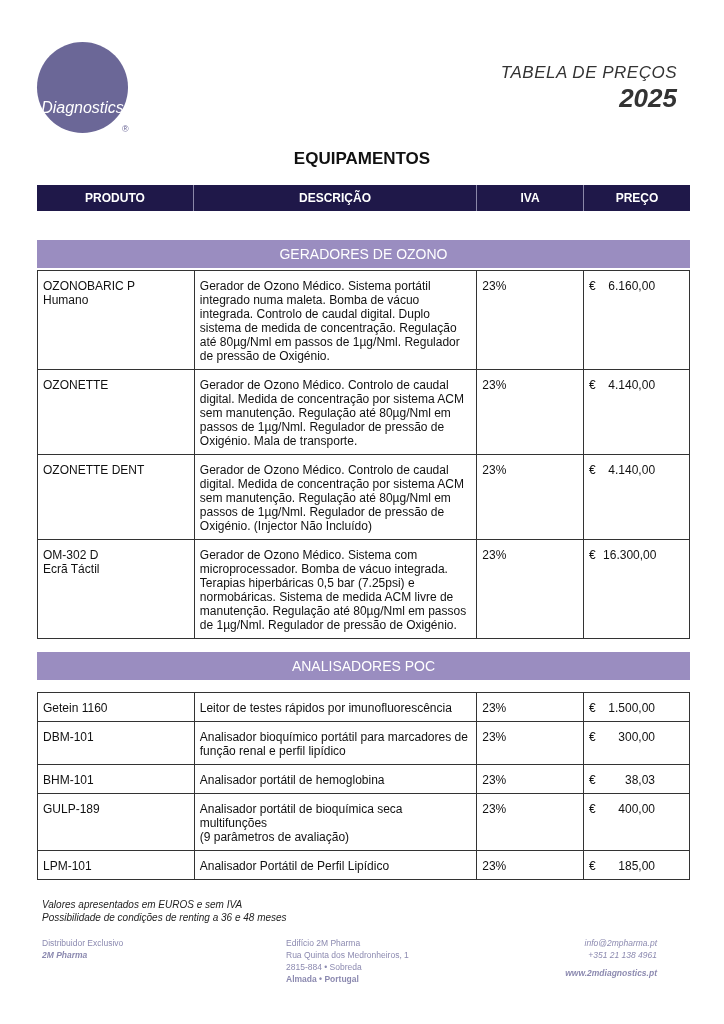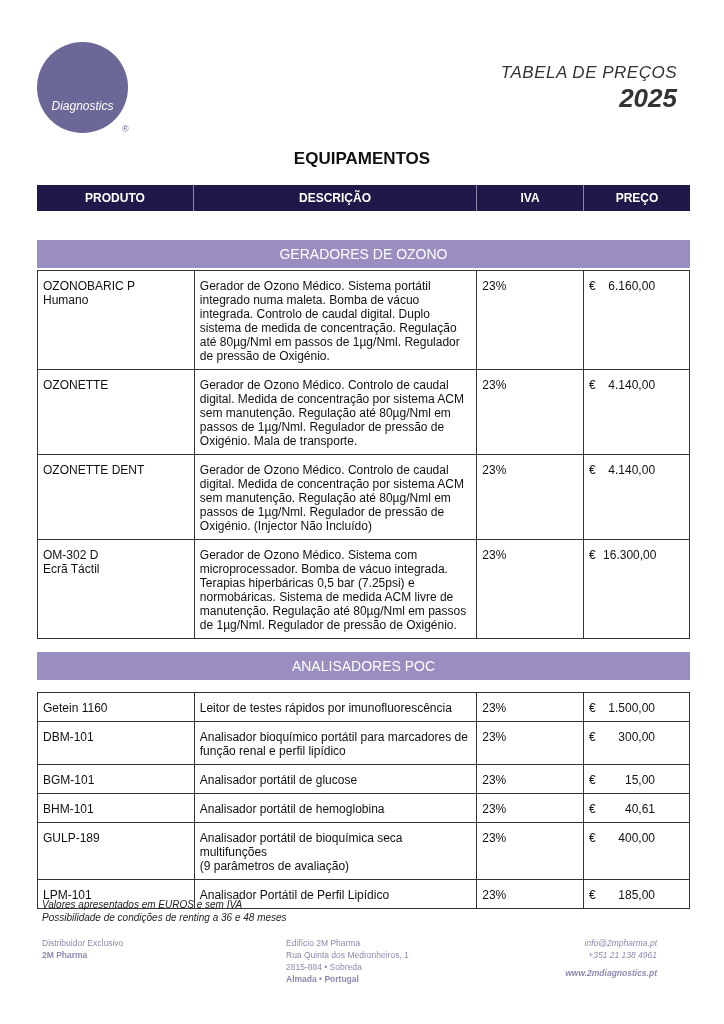--- a/index.html
+++ b/index.html
@@ -2,21 +2,21 @@
 <html><head>
 <meta charset="utf-8">
 <style>
   * { box-sizing: border-box; margin: 0; padding: 0; }
   html, body { width: 724px; height: 1024px; background: #ffffff; overflow: hidden; }
   body { position: relative; font-family: "Liberation Sans", sans-serif; color: #111; }
 
   .logo { position: absolute; left: 37px; top: 42px; width: 96px; height: 96px; }
   .logo-circle { position: absolute; left: 0; top: 0; width: 91px; height: 91px; border-radius: 50%; background: #6b6797; }
   .logo-mark { position: absolute; left: 0; top: 14px; width: 91px; text-align: center; color: #fff; font-family: "DejaVu Serif", serif; font-style: italic; font-size: 34px; letter-spacing: -3px; line-height: 40px; }
-  .logo-sub { position: absolute; left: 0; top: 57px; width: 91px; text-align: center; color: #fff; font-style: italic; font-size: 12px; }
+  .logo-sub { position: absolute; left: 0; top: 57px; width: 91px; text-align: center; color: #fff; font-style: italic; font-size: 16px; }
   .logo-reg { position: absolute; left: 85px; top: 82px; color: #6b6797; font-size: 9px; }
 
   .doc-title { position: absolute; right: 47px; top: 63px; text-align: right; }
   .doc-title .t1 { font-size: 17px; font-style: italic; color: #333; letter-spacing: 0.5px; font-weight: 300; }
   .doc-title .t2 { font-size: 26px; font-weight: bold; font-style: italic; color: #333; line-height: 30px; }
 
   .section-title { position: absolute; left: 0; top: 149px; width: 724px; text-align: center; font-size: 17px; font-weight: bold; }
 
   .header-row { position: absolute; left: 37px; top: 185px; width: 653px; height: 26px; display: flex; }
   .header-row div { background: #1f1849; color: #fff; font-weight: bold; font-size: 12px; display: flex; align-items: center; justify-content: center; border-right: 1px solid #8a87a8; }
@@ -39,21 +39,21 @@
   .price .eur { width: 14px; }
   .price .amt { width: 52px; text-align: right; }
 
   .notes { position: absolute; left: 42px; top: 898px; font-size: 10px; font-style: italic; line-height: 13px; color: #222; }
 
   .footer { position: absolute; top: 937px; font-size: 8.5px; line-height: 12px; color: #8c8ab0; }
   .f-left { left: 42px; }
   .f-mid { left: 286px; }
   .f-right { right: 67px; text-align: right; font-style: italic; }
   .bold { font-weight: bold; }
-  .ital { }
+  .ital { font-style: italic; }
   .gap { height: 6px; }
 </style>
 </head>
 <body>
 
 <div class="logo">
   <div class="logo-circle"></div>
   <div class="logo-sub">Diagnostics</div>
   <div class="logo-reg">®</div>
 </div>
@@ -151,38 +151,27 @@
     <td class="d">Analisador bioquímico portátil para marcadores de função renal e perfil lipídico</td>
     <td class="i">23%</td>
     <td class="pr">
           <div class="price">
             <span class="eur">€</span>
             <span class="amt">300,00</span>
           </div>
         </td>
   </tr>
   <tr style="height:28px;">
-    <td class="p">BGM-101</td>
-    <td class="d">Analisador portátil de glucose</td>
-    <td class="i">23%</td>
-    <td class="pr">
-          <div class="price">
-            <span class="eur">€</span>
-            <span class="amt">15,00</span>
-          </div>
-        </td>
-  </tr>
-  <tr style="height:28px;">
     <td class="p">BHM-101</td>
     <td class="d">Analisador portátil de hemoglobina</td>
     <td class="i">23%</td>
     <td class="pr">
           <div class="price">
             <span class="eur">€</span>
-            <span class="amt">40,61</span>
+            <span class="amt">38,03</span>
           </div>
         </td>
   </tr>
   <tr style="height:56px;">
     <td class="p">GULP-189</td>
     <td class="d">
           <div>Analisador portátil de bioquímica seca multifunções</div>
           <div>(9 parâmetros de avaliação)</div>
         </td>
     <td class="i">23%</td>

